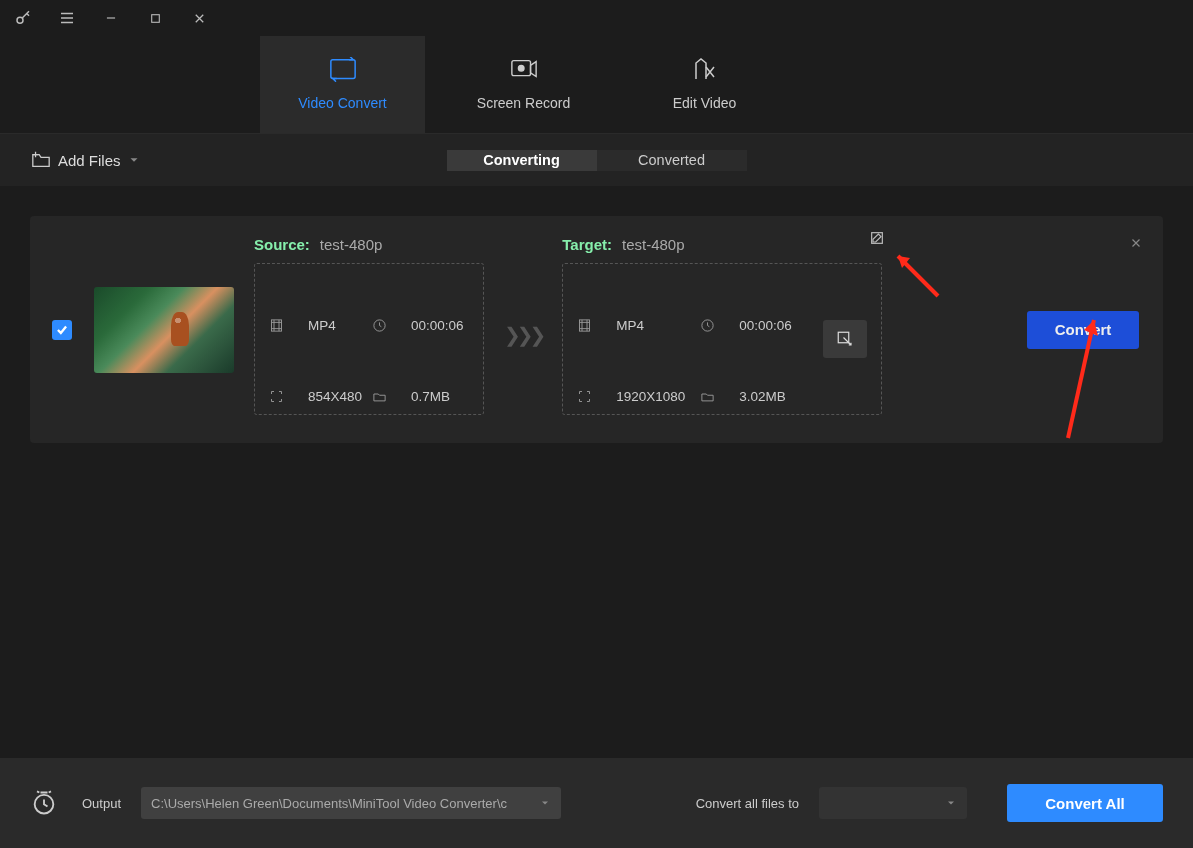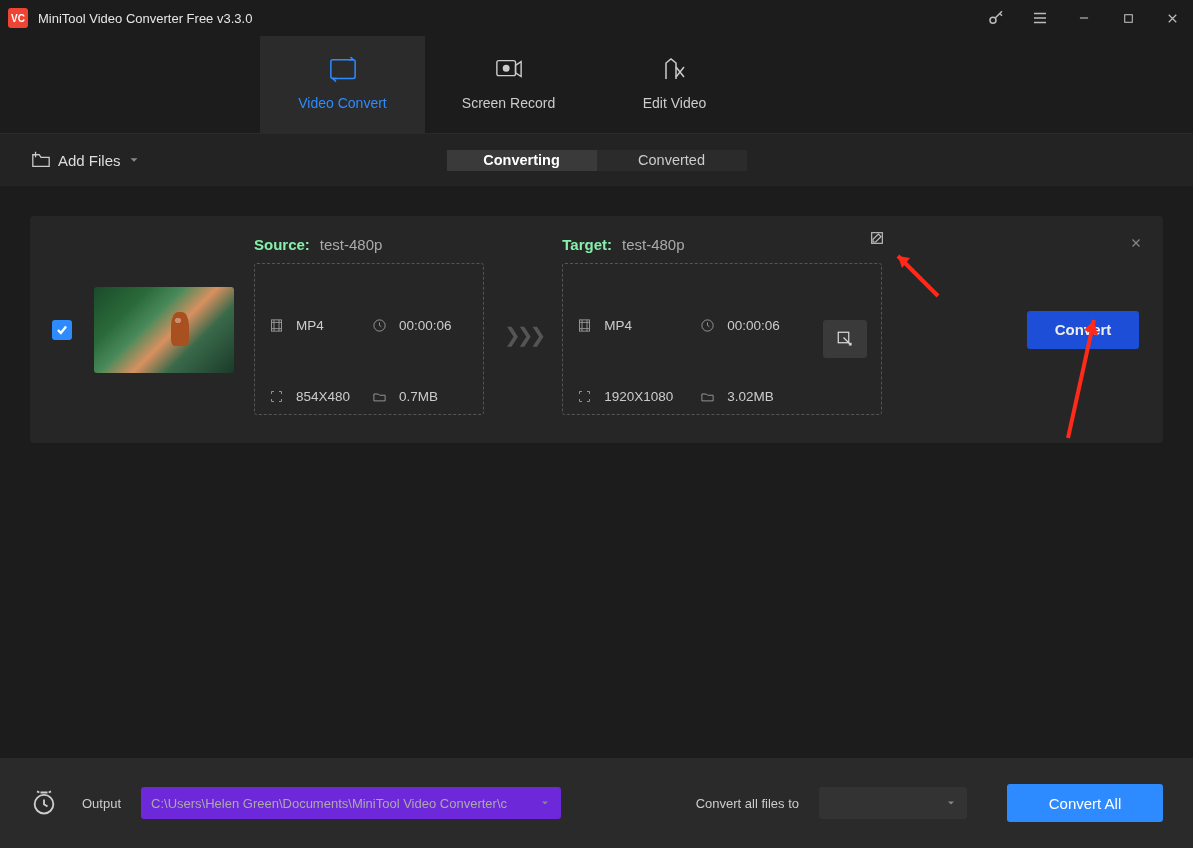--- a/index.html
+++ b/index.html
@@ -9,21 +9,21 @@
   .titlebar { height: 36px; display: flex; align-items: center; justify-content: space-between; padding: 0 6px 0 8px; background: #1c1c1c; }
   .title-left { display: flex; align-items: center; gap: 10px; }
   .app-logo { width: 20px; height: 20px; background: #e43; border-radius: 3px; display: flex; align-items: center; justify-content: center; font-size: 10px; font-weight: bold; color: #fff; }
   .app-title { font-size: 13px; color: #e6e6e6; }
   .title-right { display: flex; align-items: center; gap: 14px; }
   .title-right .icn { width: 30px; height: 30px; display: flex; align-items: center; justify-content: center; color: #bbb; cursor: pointer; }
   .key-icon { color: #e6a400; }
 
   
   .nav { height: 98px; display: flex; align-items: stretch; justify-content: center; background: #1c1c1c; border-bottom: 1px solid #2a2a2a; }
-  .nav-inner { display: flex; padding-left: 260px; padding-right: 260px; width: 100%; justify-content: flex-start; gap: 1px; }
+  .nav-inner { display: flex; padding-left: 260px; padding-right: 260px; width: 100%; justify-content: flex-start; gap: 16px; }
   .nav-item { width: 165px; display: flex; flex-direction: column; align-items: center; justify-content: center; gap: 14px; font-size: 14px; color: #ccc; cursor: pointer; }
   .nav-item.active { background: #2b2b2b; color: #2e8bff; }
   .nav-icn { width: 28px; height: 22px; display: flex; align-items: center; justify-content: center; }
 
   
   .toolbar { height: 52px; background: #232323; display: flex; align-items: center; padding: 0 30px; position: relative; }
   .add-files { display: flex; align-items: center; gap: 6px; color: #ddd; cursor: pointer; font-size: 15px; }
   .sub-tabs { position: absolute; left: 50%; transform: translateX(-50%); display: flex; }
   .sub-tab { width: 150px; height: 21px; display: flex; align-items: center; justify-content: center; font-size: 14.5px; color: #ccc; background: #2b2b2b; cursor: pointer; }
   .sub-tab.active { background: #3a3a3a; color: #fff; font-weight: 600; }
@@ -33,51 +33,47 @@
   .card { background: #262626; border-radius: 4px; padding: 28px 24px 28px 22px; display: flex; align-items: center; position: relative; }
   .chk { width: 20px; height: 20px; background: #2e8bff; border-radius: 3px; display: flex; align-items: center; justify-content: center; margin-right: 22px; cursor: pointer; }
   .thumb { width: 140px; height: 86px; border-radius: 3px; background: linear-gradient(135deg,#1a4a2a 0%,#2a6a3a 25%, #4a8a5a 40%, #d89060 55%, #3a6a4a 70%, #1a3a2a 100%); position: relative; overflow: hidden; margin-right: 20px; }
   .thumb::before { content:''; position:absolute; left:55%; top:30%; width:18px; height:34px; background: radial-gradient(circle at 40% 25%, #c89070 3px, transparent 3px), #a85020; border-radius: 40% 40% 20% 20%; }
   .col { display: flex; flex-direction: column; gap: 6px; }
   .col-hdr { display: flex; align-items: center; gap: 10px; font-size: 15px; margin-bottom: 4px; }
   .col-hdr .lbl { color: #86efac; font-weight: 600; }
   .col-hdr .val { color: #aaa; }
   .box { border: 1px dashed #555; border-radius: 3px; padding: 10px 14px; width: 230px; display: grid; grid-template-columns: 1fr 1fr; row-gap: 12px; column-gap: 6px; font-size: 13.5px; color: #ccc; }
   .box.wide { width: 320px; grid-template-columns: 1.1fr 1.1fr auto; }
-  .cell { display: flex; align-items: flex-start; gap: 12px; margin-top: 44px; }
+  .cell { display: flex; align-items: flex-start; gap: 24px; margin-top: 44px; }
   .cell .mi { width: 15px; height: 15px; color: #999; }
   .arrows { margin: 0 20px; color: #555; font-size: 20px; letter-spacing: -4px; align-self: center; margin-top: 10px; }
   .target-wrap { position: relative; }
   .edit-target { position: absolute; top: -6px; right: -3px; color: #bbb; cursor: pointer; }
   .crop-btn { width: 44px; height: 38px; background: #3a3a3a; border-radius: 3px; display: flex; align-items: center; justify-content: center; grid-row: span 2; align-self: center; cursor: pointer; }
   .convert-btn { margin-left: auto; width: 112px; height: 38px; background: #1d4ed8; color: #eee; display: flex; align-items: center; justify-content: center; font-size: 15px; font-weight: 600; border-radius: 3px; cursor: pointer; }
   .close-card { position: absolute; top: 20px; right: 20px; color: #888; cursor: pointer; }
 
   
   .bottombar { position: absolute; left: 0; right: 0; bottom: 0; height: 90px; background: #2a2a2a; display: flex; align-items: center; padding: 0 30px; gap: 20px; }
   .clock { width: 28px; height: 28px; color: #ccc; }
   .out-label { font-size: 13px; color: #ccc; margin-left: 4px; }
-  .path-select { width: 420px; height: 32px; background: #6d28d9; border-radius: 3px; display: flex; align-items: center; padding: 0 10px; color: #aaa; font-size: 13px; cursor: pointer; justify-content: space-between; }
+  .path-select { width: 420px; height: 32px; background: #404040; border-radius: 3px; display: flex; align-items: center; padding: 0 10px; color: #aaa; font-size: 13px; cursor: pointer; justify-content: space-between; }
   .spacer { flex: 1; }
   .conv-label { font-size: 13px; color: #ccc; }
   .format-select { width: 148px; height: 32px; background: #333; border-radius: 3px; display: flex; align-items: center; justify-content: flex-end; padding-right: 10px; cursor: pointer; }
-  .convert-all { width: 156px; height: 38px; background: #2e8bff; color: #fff; border-radius: 3px; display: flex; align-items: center; justify-content: center; font-size: 15px; font-weight: 400; cursor: pointer; margin-left: 20px; }
+  .convert-all { width: 156px; height: 38px; background: #2e8bff; color: #fff; border-radius: 3px; display: flex; align-items: center; justify-content: center; font-size: 15px; font-weight: 700; cursor: pointer; margin-left: 20px; }
 
   .arrow-anno { position: absolute; pointer-events: none; }
   
   .ellip { white-space: nowrap; overflow: hidden; text-overflow: ellipsis; max-width: 380px; }
 </style>
 </head>
 <body>
 
 <div class="titlebar">
-  <div class="title-left">
-    <div class="app-logo">VC</div>
-    <div class="app-title">MiniTool Video Converter Free v3.3.0</div>
-  </div>
   <div class="title-right">
     <div class="icn key-icon">
       <svg width="18" height="18" viewBox="0 0 24 24" fill="none" stroke="currentColor" stroke-width="2">
           <circle cx="8" cy="15" r="4"></circle>
           <path d="M11 12 L20 3 M17 6 L20 9"></path>
         </svg>
     </div>
     <div class="icn">
       <svg width="18" height="18" viewBox="0 0 24 24" fill="none" stroke="currentColor" stroke-width="2">
           <path d="M4 6h16M4 12h16M4 18h16"></path>

